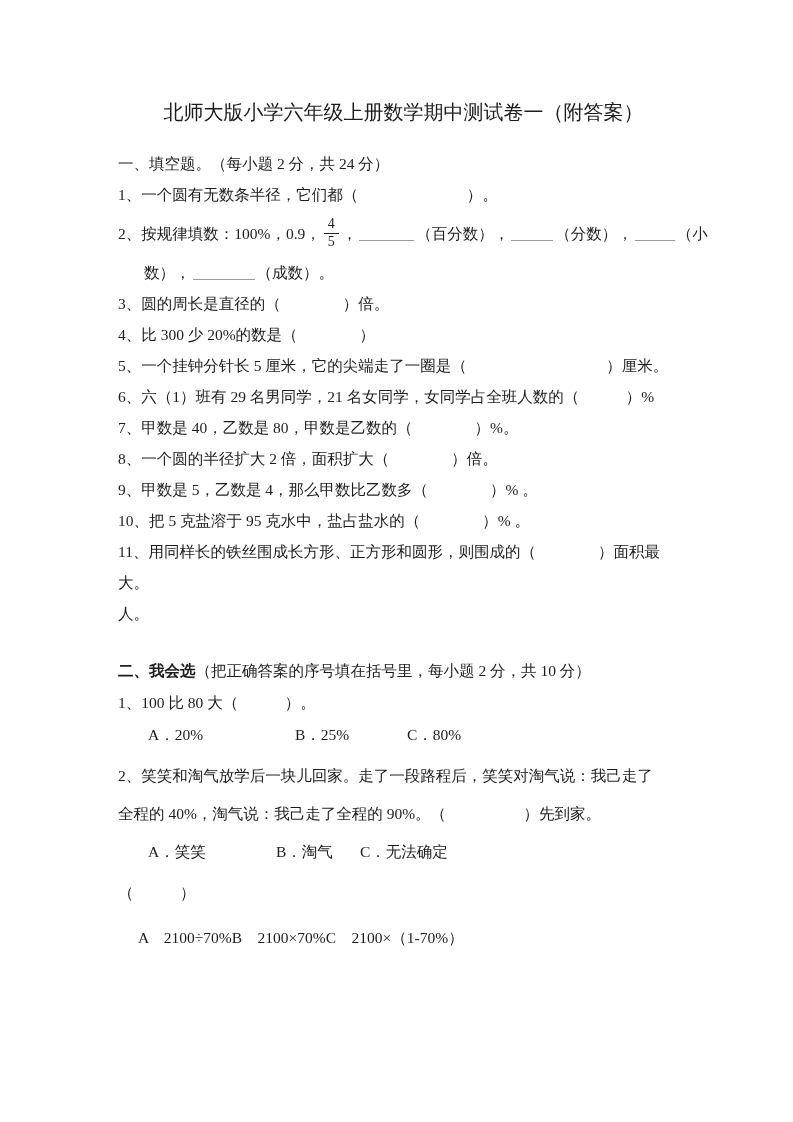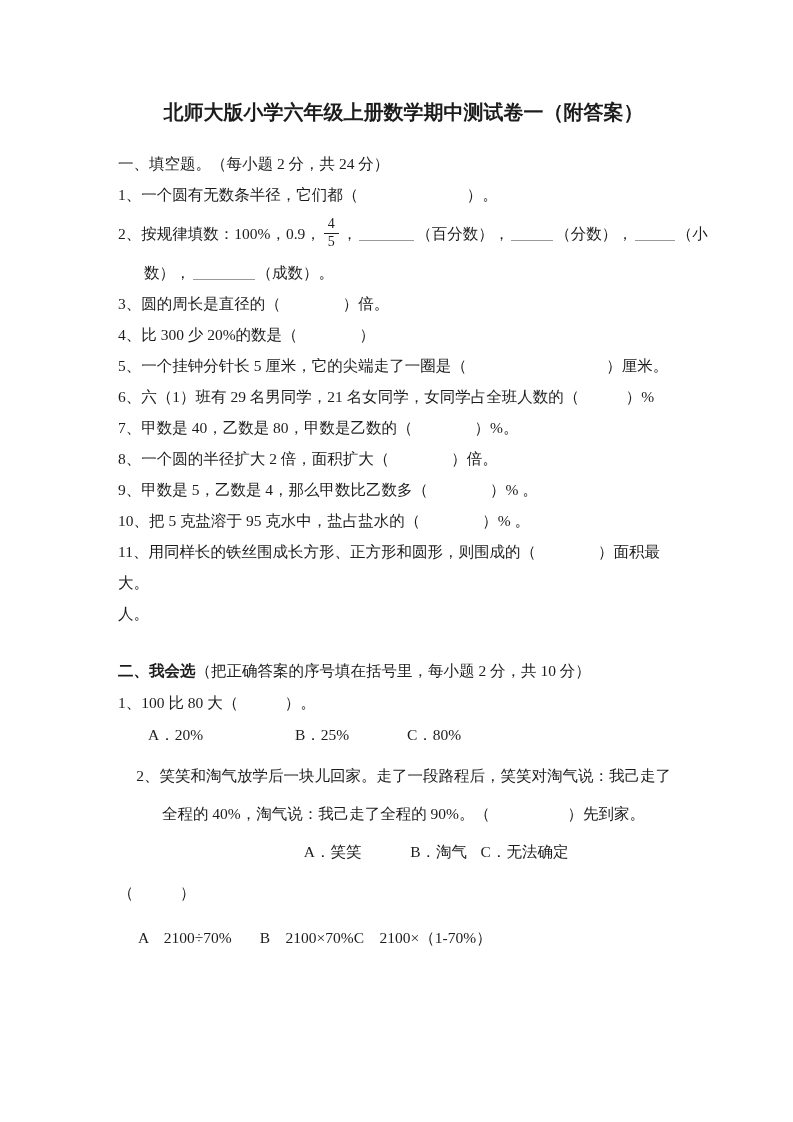--- a/index.html
+++ b/index.html
@@ -12,21 +12,21 @@
     box-sizing: border-box;
     padding: 96px 104px 0 118px;
     font-family: "Liberation Serif", "DejaVu Serif", serif;
     color: #1c1c1c;
     font-size: 15.5px;
     overflow: hidden;
   }
   .title {
     text-align: center;
     font-size: 20px;
-    font-weight: bold;
+    font-weight: normal;
     line-height: 32px;
     margin-bottom: 20px;
     white-space: nowrap;
   }
   .ln { line-height: 31px; white-space: nowrap; }
   .ln-frac { line-height: 47px; }
   .indent { padding-left: 26px; }
 
   .frac {
     display: inline-block;
@@ -48,31 +48,31 @@
     margin: 0 2px;
   }
   .b1 { width: 55px; }
   .b2 { width: 42px; }
   .b3 { width: 40px; }
   .b4 { width: 62px; }
 
   .s2 { margin-top: 26px; }
   .s2 .ln { line-height: 32px; }
   .bold { font-weight: bold; }
-  .lh38 { line-height: 38px !important; text-align: center; }
+  .lh38 { line-height: 38px !important; }
   .lh44 { line-height: 44px !important; }
   .lh46 { line-height: 46px !important; }
   .mt6 { margin-top: 6px; }
 
   .opts { padding-left: 30px; }
   .opts span { display: inline-block; }
   .opts3 { padding-left: 20px; }
   .o1a { width: 147px; } .o1b { width: 112px; }
   .o2a { width: 128px; } .o2b { width: 84px; }
-  .o3a { width: 142px; } .o3b { width: 148px; margin-left: 28px; }
+  .o3a { width: 142px; } .o3b { width: 148px; }
 </style>
 </head>
 <body>
 
 <div class="page">
 
   <div class="title">北师大版小学六年级上册数学期中测试卷一（附答案）</div>
 
   <div>
     <div class="ln">一、填空题。（每小题 2 分，共 24 分）</div>

